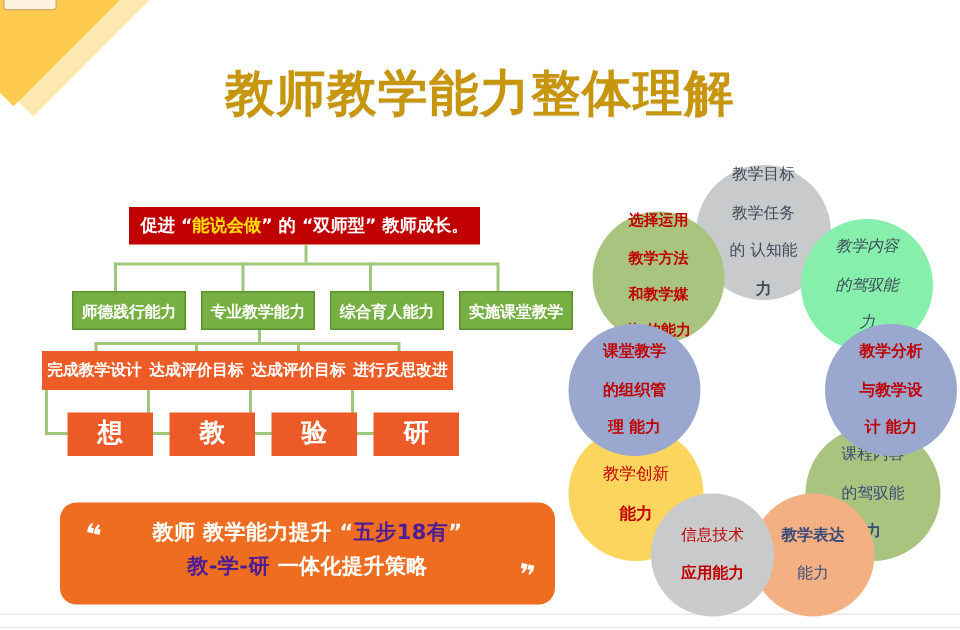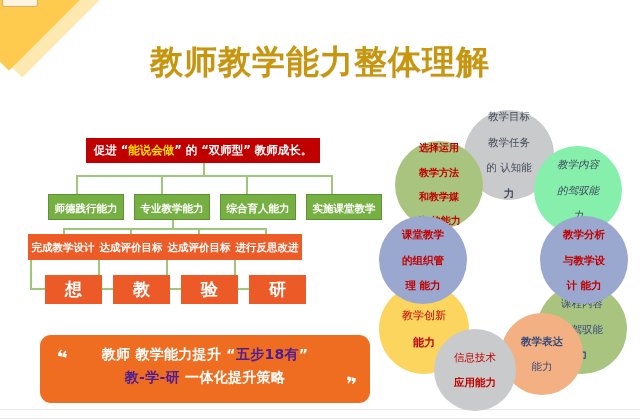--- a/index.html
+++ b/index.html
@@ -197,21 +197,21 @@
     </div>
 
     <div class="c" style="left:152px; top:38px; width:88px; height:88px; background:#86efac; z-index:3; font-size:10.5px;font-style:italic;">
       <span class="lbl-dark">
         <span class="nb">教学内容</span><br>
         <span class="nb">的驾驭能</span><br>
         <span class="nb">力</span>
       </span>
     </div>
 
-    <div class="c" style="left:158px; top:108px; width:88px; height:88px; background:#9aa8d0; z-index:4; font-size:10.5px;">
+    <div class="c" style="left:168px; top:108px; width:88px; height:88px; background:#9aa8d0; z-index:4; font-size:10.5px;">
       <span class="lbl-red">
         <span class="b">教学分析</span><br>
         <span class="b">与教学设</span><br>
         <span class="b">计 能力</span>
       </span>
     </div>
 
     <div class="c" style="left:-3px; top:108px; width:88px; height:88px; background:#9aa8d0; z-index:4; font-size:10.5px;">
       <span class="lbl-red">
         <span class="b">课堂教学</span><br>
@@ -235,21 +235,21 @@
       </span>
     </div>
 
     <div class="c" style="left:52px; top:221px; width:82px; height:82px; background:#c9cacb; z-index:4; font-size:10.5px;">
       <span class="lbl-red">
         <span class="nb">信息技术</span><br>
         <span class="b">应用能力</span>
       </span>
     </div>
 
-    <div class="c" style="left:119px; top:205px; width:82px; height:82px; background:#f3b183; z-index:3; font-size:10.5px;">
+    <div class="c" style="left:119px; top:221px; width:82px; height:82px; background:#f3b183; z-index:3; font-size:10.5px;">
       <span class="lbl-navy">
         <span class="b">教学表达</span><br>
         <span class="nb">能力</span>
       </span>
     </div>
 
   </div>
 
   <div class="hairline" style="top:409px;"></div>
   <div class="hairline" style="top:418px;"></div>

